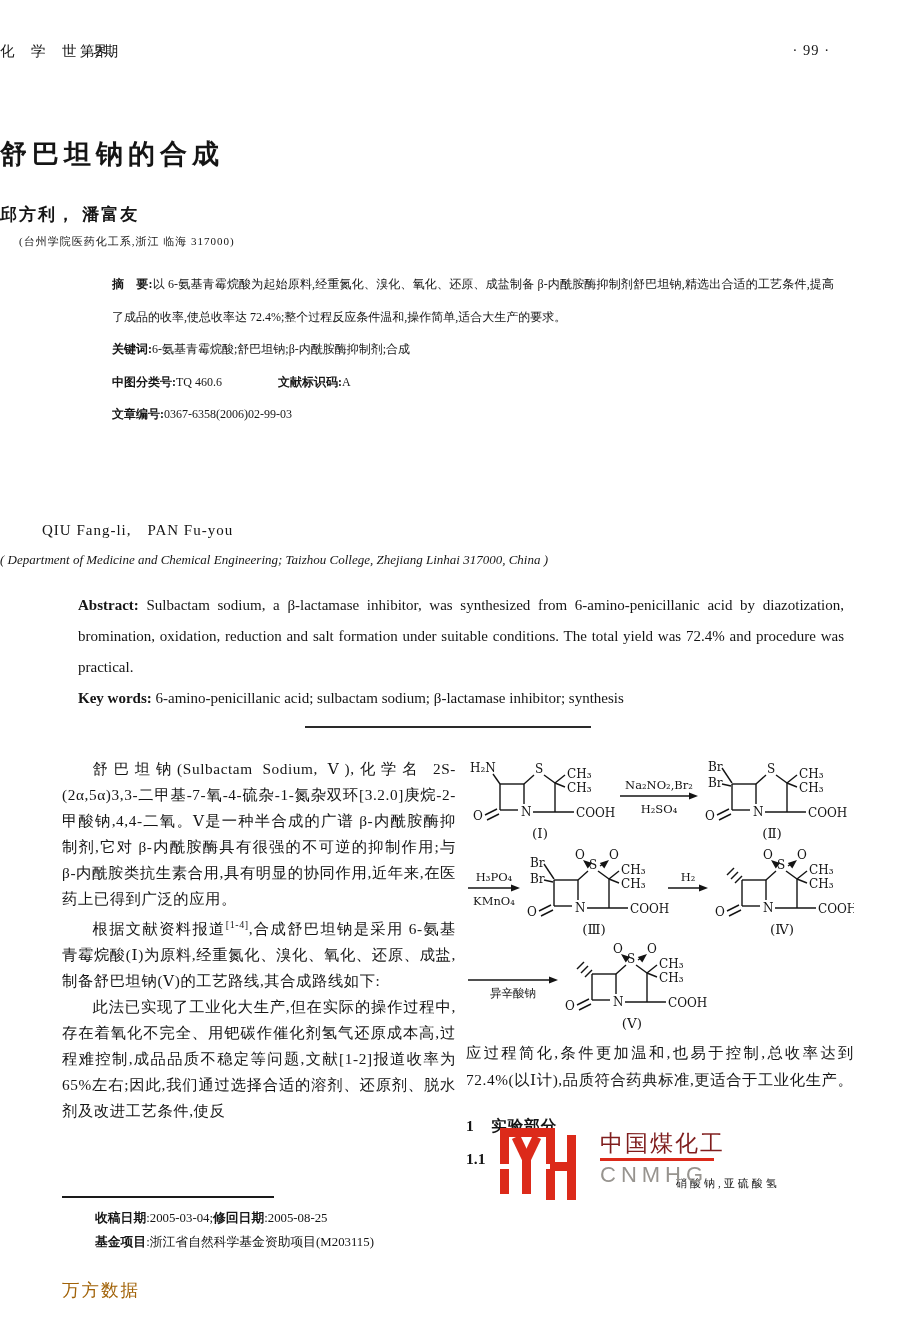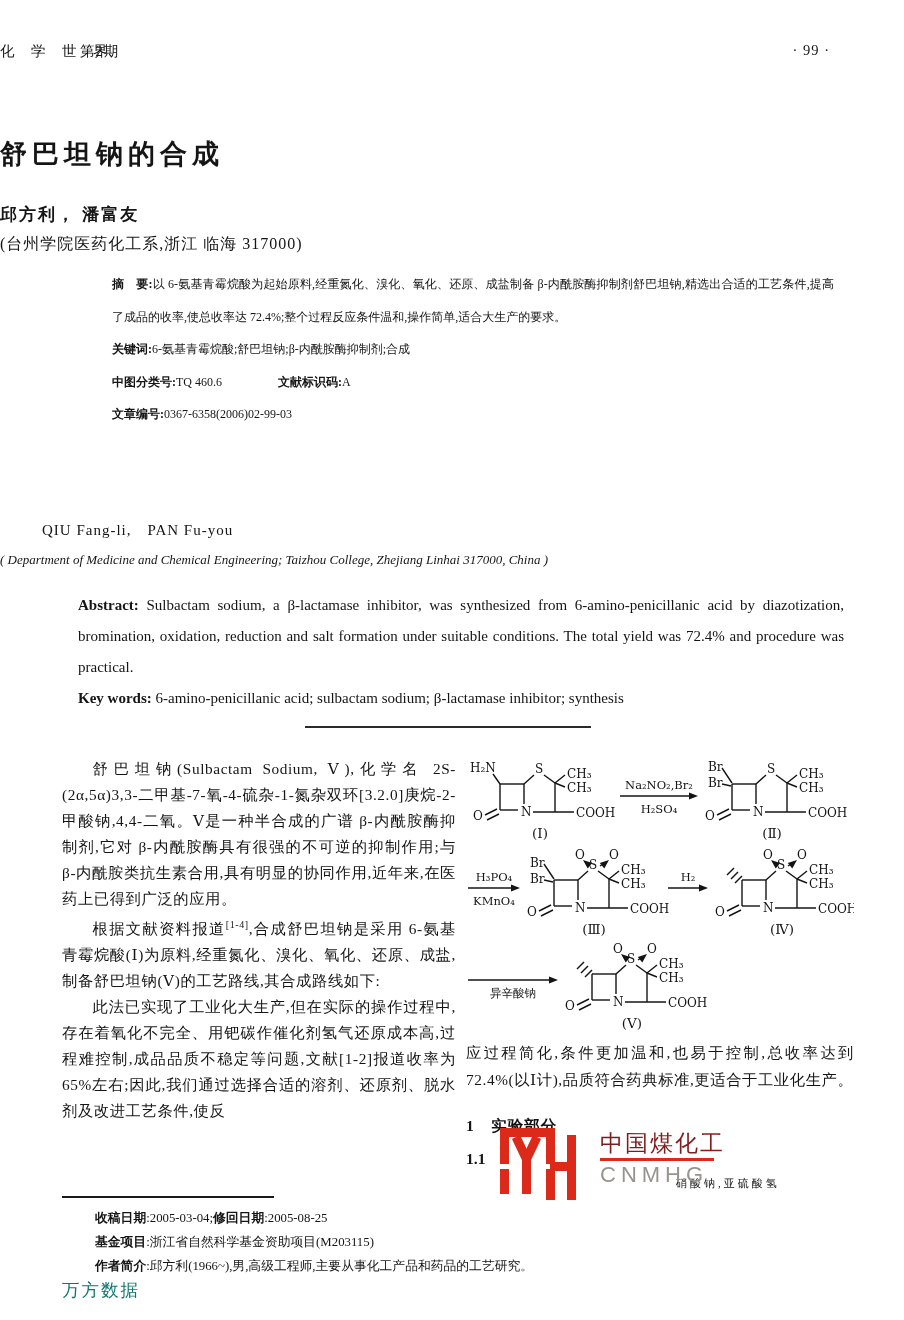--- a/index.html
+++ b/index.html
@@ -9,40 +9,40 @@
     font-family:"Liberation Serif","DejaVu Serif",serif;
     overflow:hidden;
   }
   .abs{position:absolute;}
   .ctr{left:0;right:0;text-align:left;}
   .b{font-weight:bold;}
   .jt{text-align:justify;}
   .hdr{font-size:14.5px;letter-spacing:1px;}
   .title-cn{font-size:27px;font-weight:bold;letter-spacing:5px;}
   .authors-cn{font-size:17px;font-weight:bold;letter-spacing:2px;}
-  .affil-cn{font-size:16px;letter-spacing:1px;}
+  .affil-cn{font-size:11px;letter-spacing:1px;padding-left:19px;}
   .meta-block{left:112px;width:722px;top:268px;font-size:12px;line-height:32.5px;}
   .meta-block p{margin:0;}
   .en-title{font-size:21px;letter-spacing:1px;}
   .en-authors{font-size:15px;letter-spacing:1px;padding-left:42px;}
   .en-affil{font-size:13px;font-style:italic;}
   .en-abs{left:78px;width:766px;top:590px;font-size:15px;line-height:31px;}
   .en-abs p{margin:0;}
   .colL{left:62px;top:756px;width:394px;font-size:15.3px;line-height:26px;letter-spacing:0.6px;}
   .colL p{margin:0;text-indent:2em;}
   .colR-text{left:466px;top:1040px;width:388px;font-size:15.3px;line-height:26.5px;letter-spacing:0.6px;}
   .colR-text p{margin:0;}
   .sec-head{left:466px;top:1116px;font-size:15.5px;font-weight:bold;letter-spacing:1px;}
   .subsec{left:466px;top:1150px;font-size:15.5px;font-weight:bold;}
   .fragment{left:676px;top:1176px;width:200px;font-size:11px;letter-spacing:3px;}
   .divider{left:305px;top:726px;width:286px;height:2px;background:#2a2a2a;}
   .foot-rule{left:62px;top:1196px;width:212px;height:2px;background:#1a1a1a;}
   .footnotes{left:95px;top:1206px;width:700px;font-size:12.8px;line-height:24px;}
   .footnotes p{margin:0;}
-  .wanfang{left:62px;top:1278px;font-size:17.5px;color:#0f766e;letter-spacing:2px;}
+  .wanfang{left:62px;top:1278px;font-size:17.5px;color:#a16207;letter-spacing:2px;}
   .wm-cn{left:600px;top:1128px;font-size:23px;color:#7f1d1d;letter-spacing:2px;font-family:"Liberation Sans","DejaVu Sans",sans-serif;}
   .wm-rule{left:600px;top:1158px;width:114px;height:2.5px;}
   .wm-en{left:600px;top:1162px;font-size:22px;letter-spacing:5px;font-family:"Liberation Sans","DejaVu Sans",sans-serif;text-align:center;}
   .scheme{left:466px;top:748px;width:388px;height:292px;}
   sup{font-size:10px;}
 </style>
 </head>
 <body>
 
 <div id="page">
@@ -244,18 +244,17 @@
     <rect x="67" y="13" width="9" height="65" fill="#DC2A1A"></rect>
   </svg>
   <div class="abs wm-cn">中国煤化工</div>
   <div class="abs wm-rule" id="wm-rule" style="background: rgb(220, 42, 26);"></div>
   <div class="abs wm-en" id="wm-en" style="color: rgb(151, 148, 143);">CNMHG</div>
 
   <div class="abs foot-rule"></div>
   <div class="abs footnotes">
     <p><span class="b">收稿日期</span><span>:2005-03-04;</span><span class="b">修回日期</span><span>:2005-08-25</span></p>
     <p><span class="b">基金项目</span><span>:浙江省自然科学基金资助项目(M203115)</span></p>
-    <p><span class="b">作者简介</span><span>:邱方利(1966~),男,高级工程师,主要从事化工产品和药品的工艺研究。</span></p>
   </div>
 
   <div class="abs wanfang">万方数据</div>
 
 </div>
 
 </body></html>

